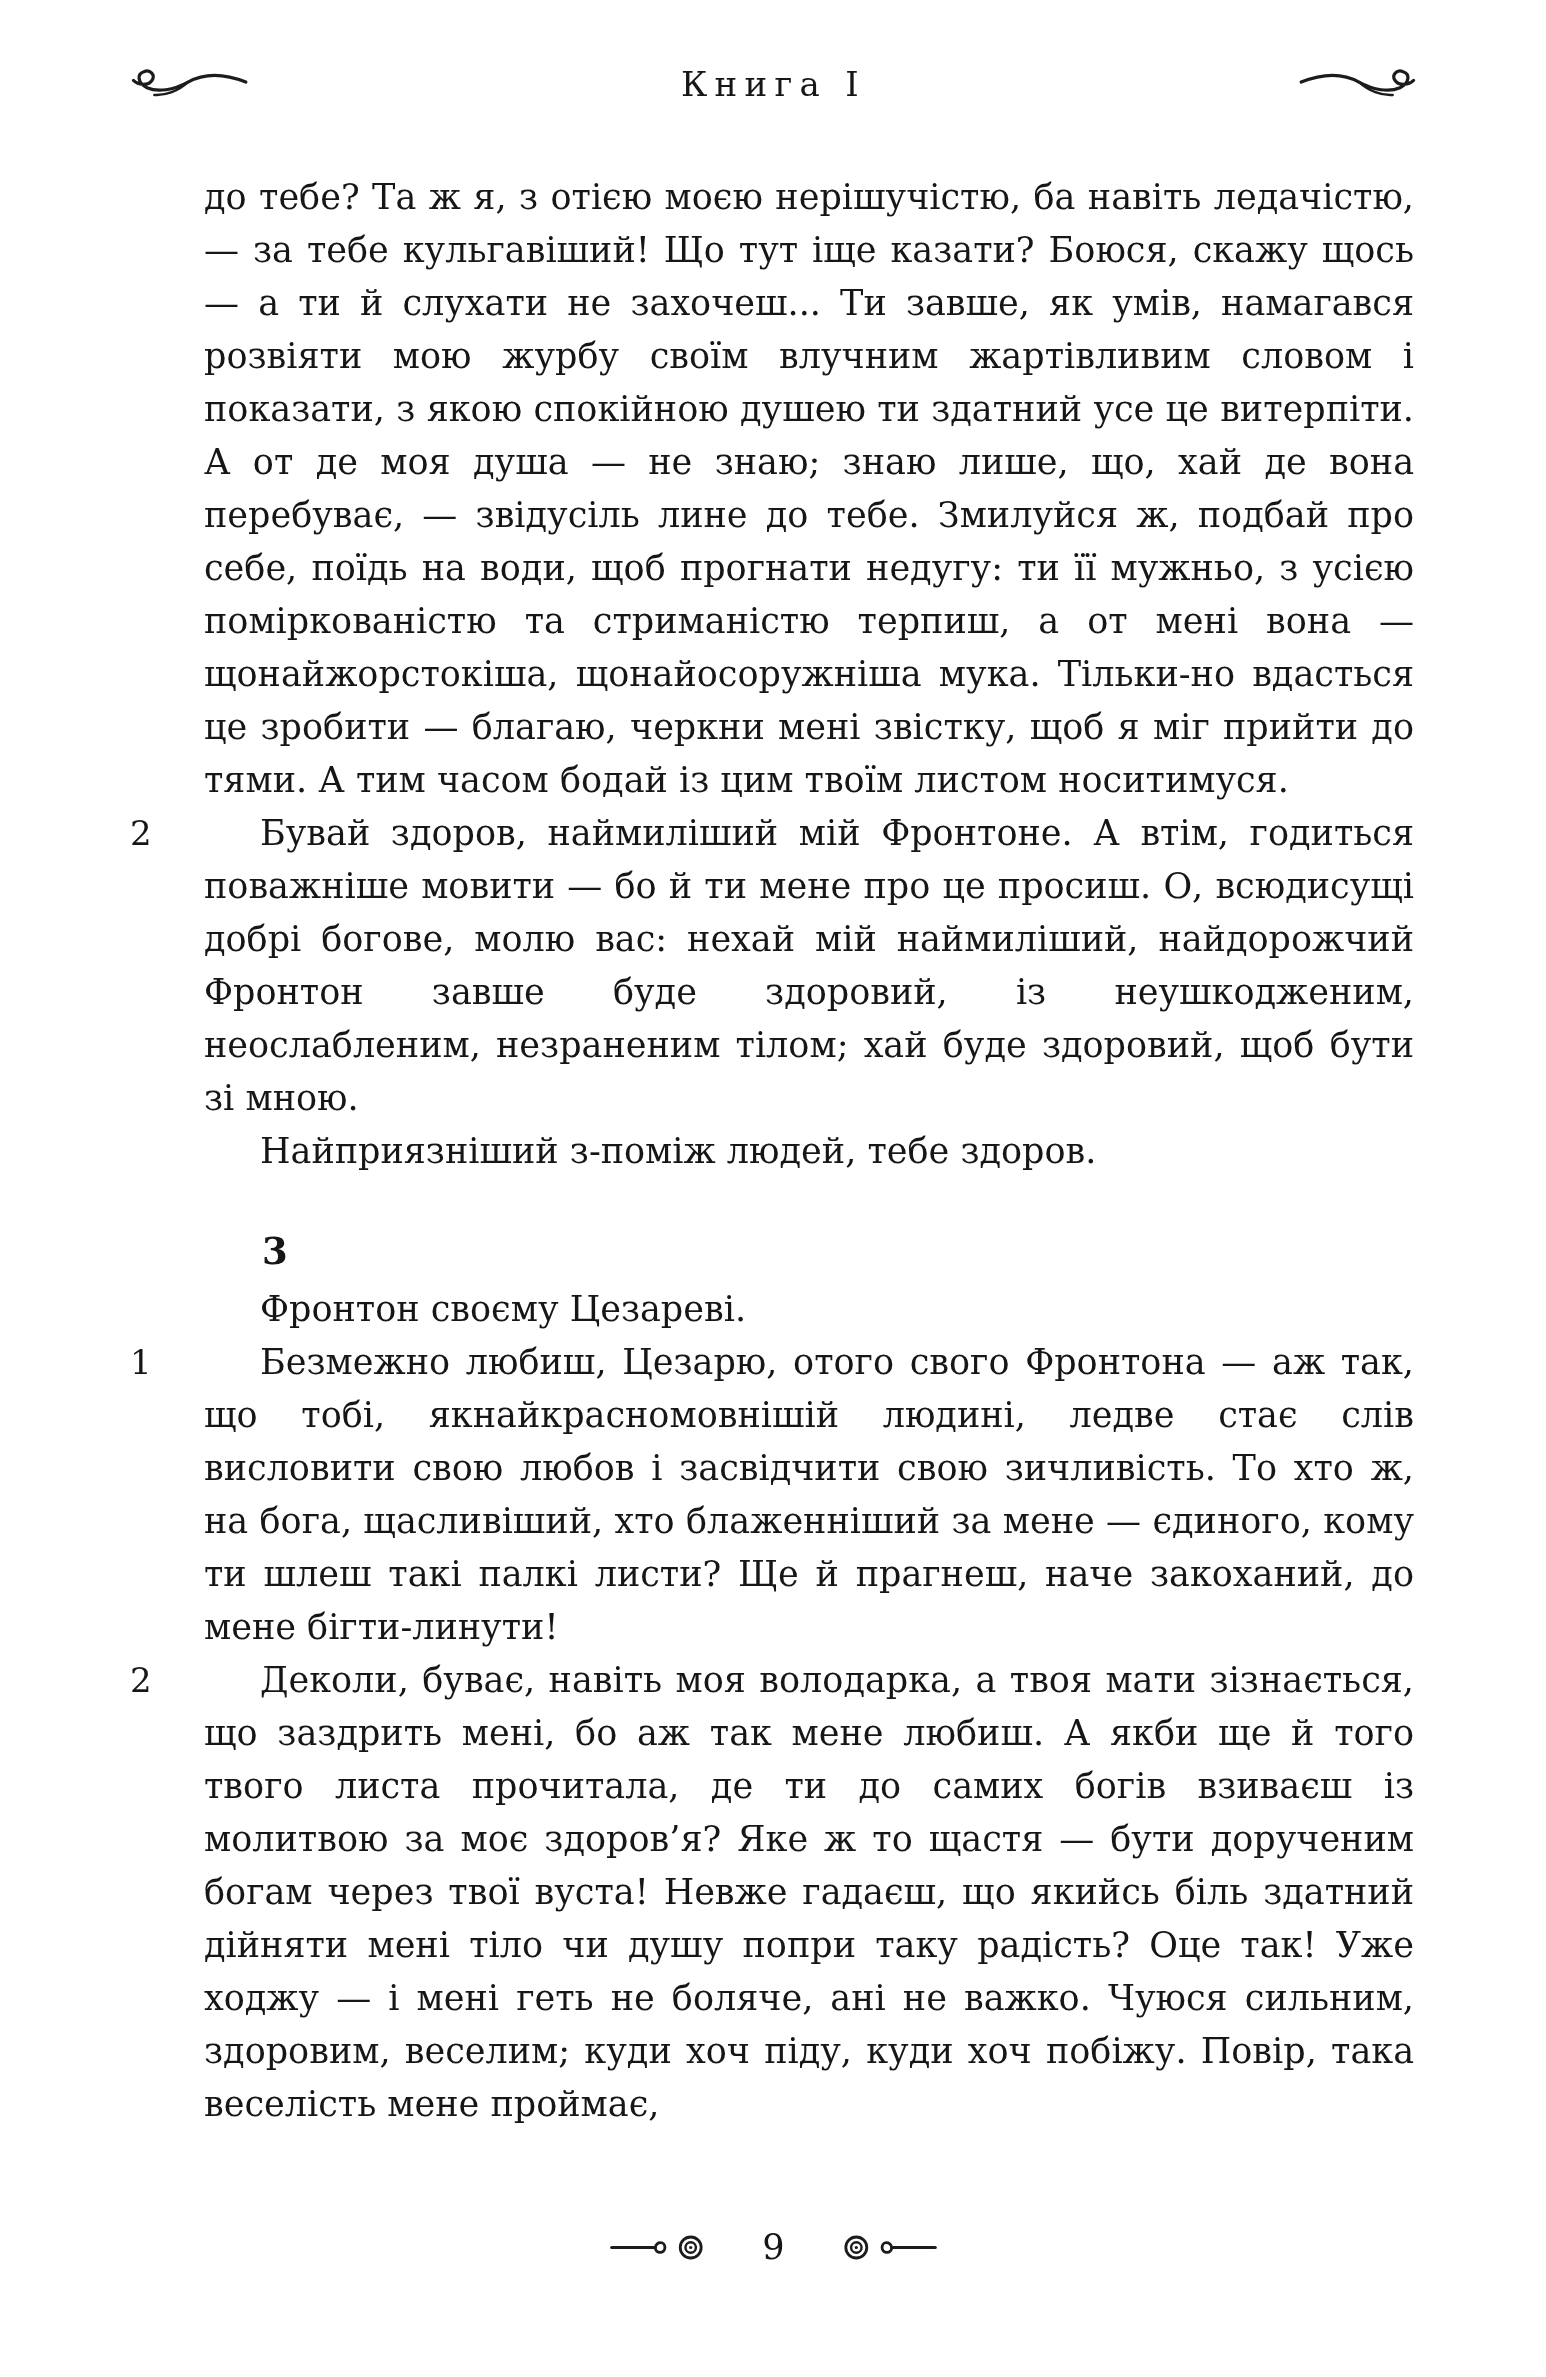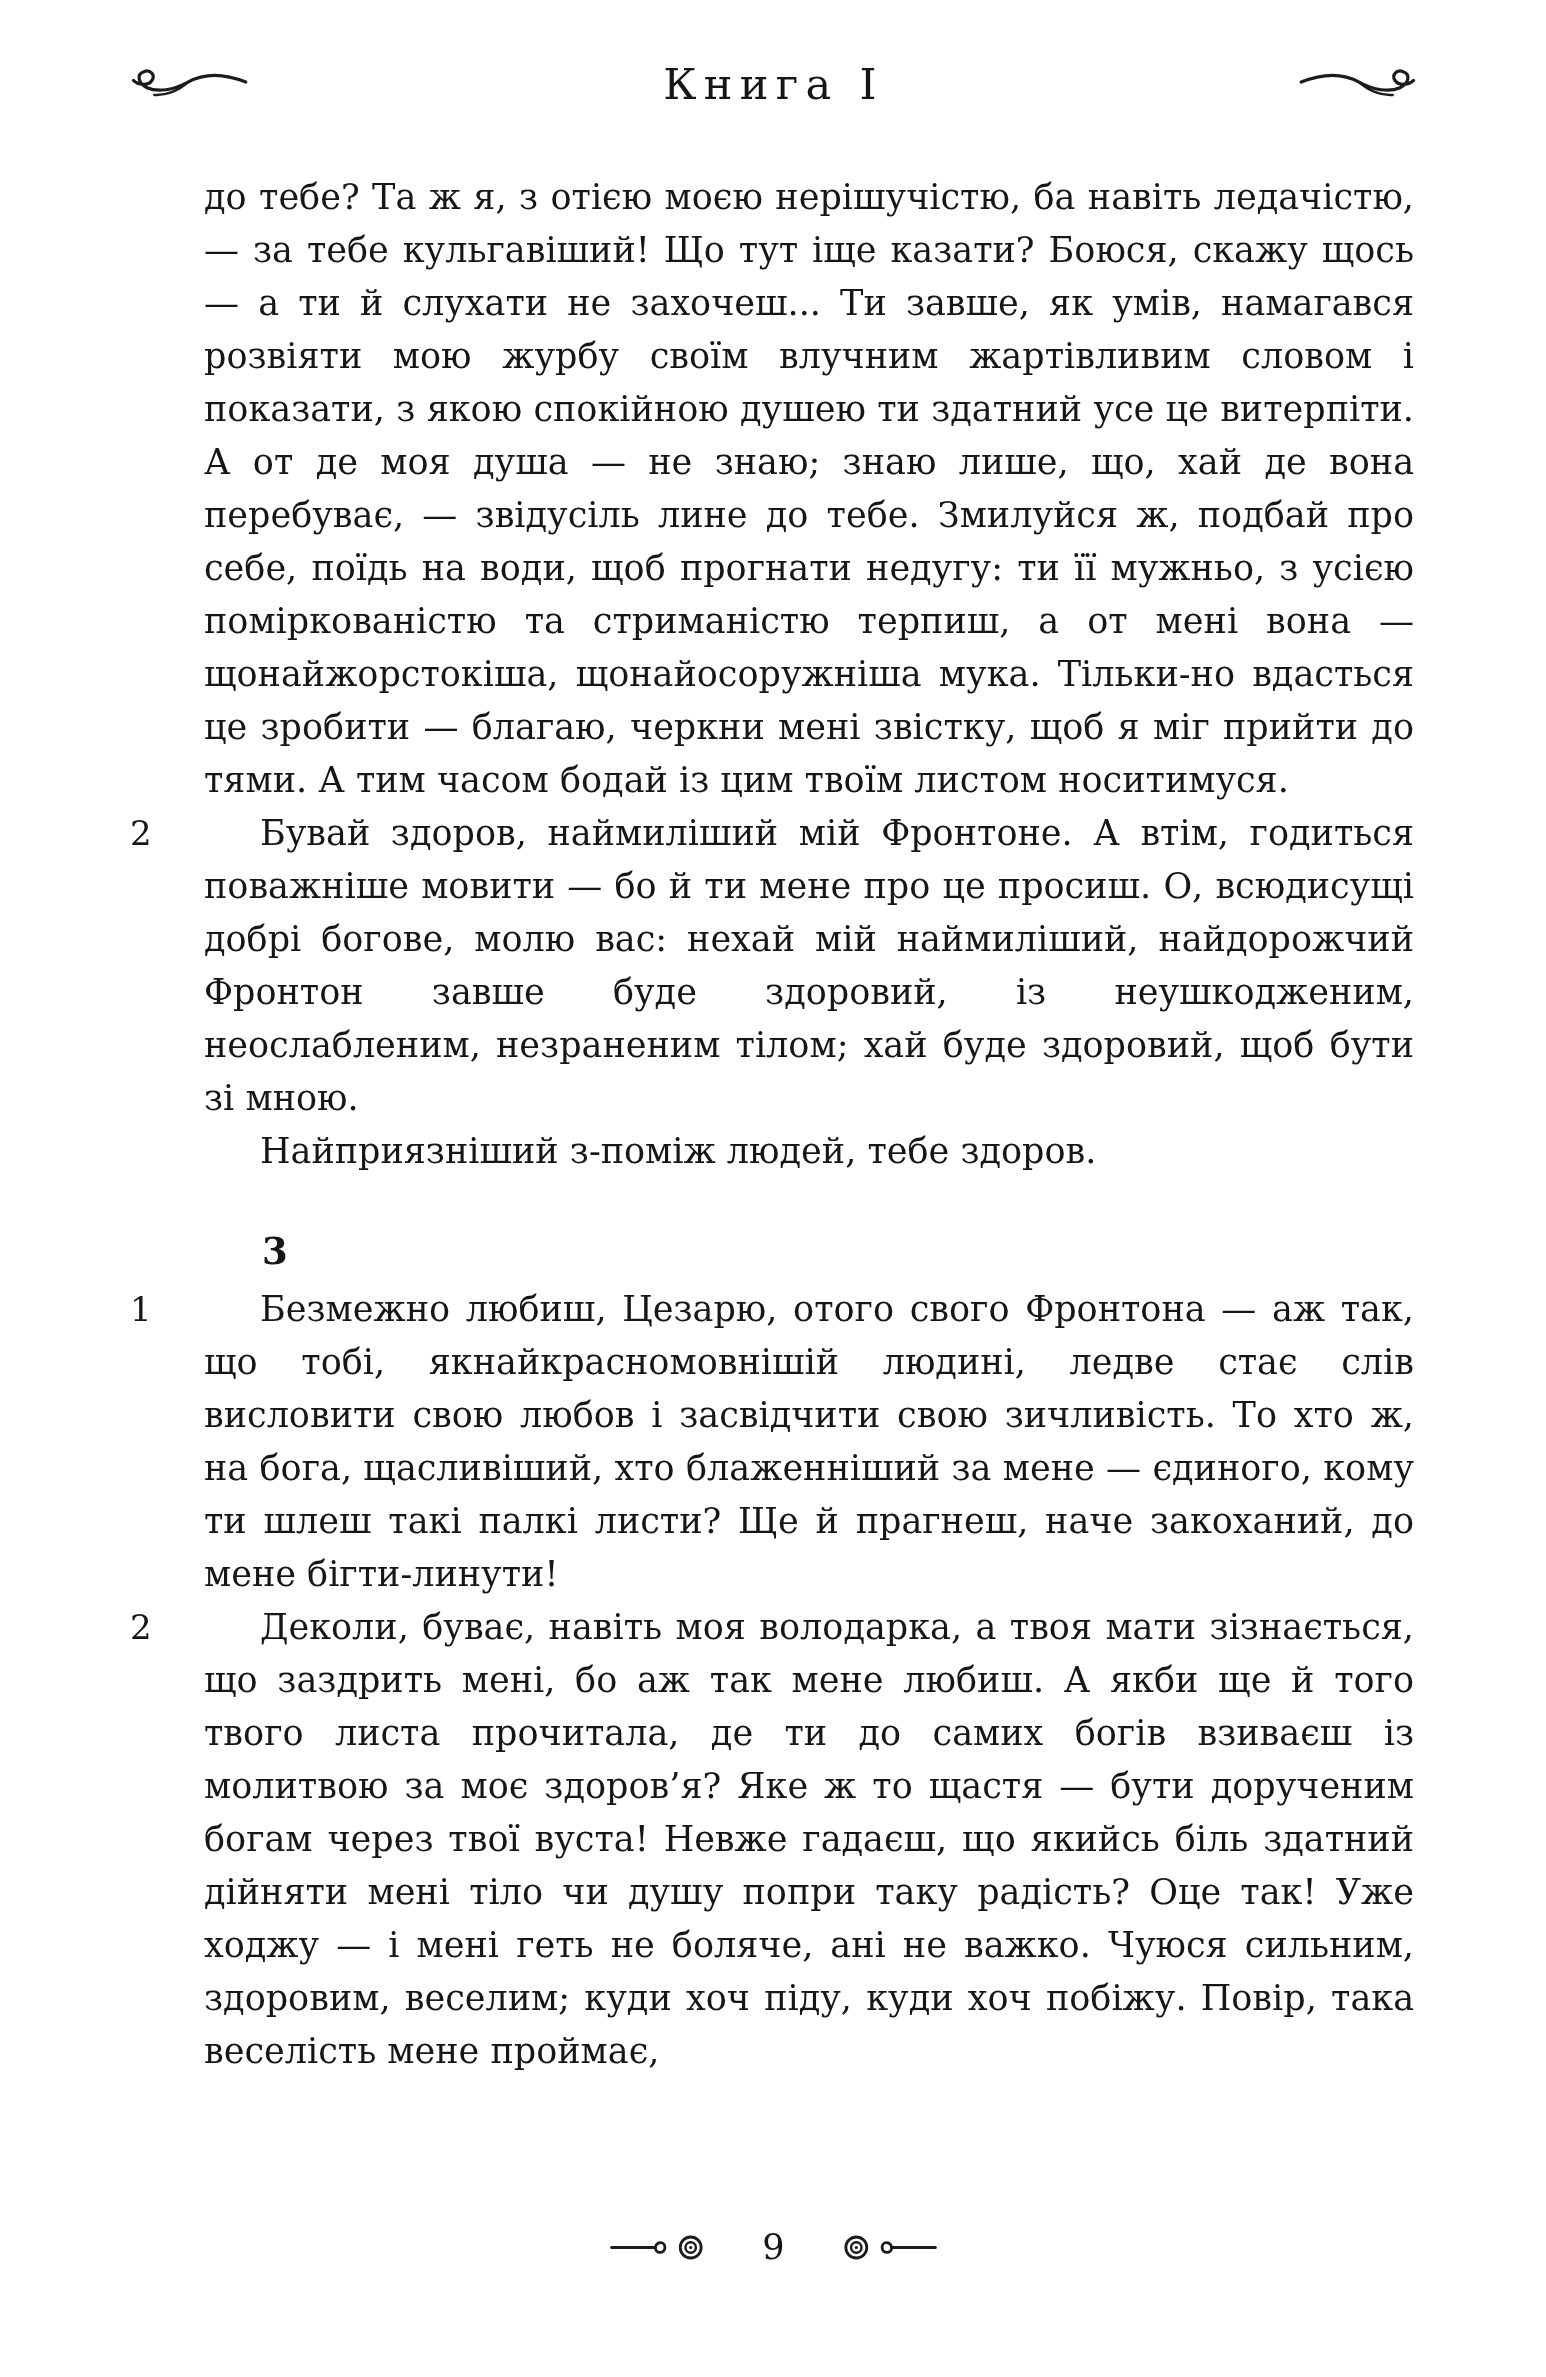--- a/index.html
+++ b/index.html
@@ -20,21 +20,21 @@
   .running-head {
     position: absolute;
     top: 60px; left: 127px; right: 127px;
     height: 48px;
     display: flex;
     align-items: center;
     justify-content: space-between;
   }
   .head-title {
     margin: 13px;
-    font-size: 43px;
+    font-size: 34px;
     font-weight: 400;
     letter-spacing: 7.3px;
     white-space: nowrap;
   }
   .flourish { display: inline-block; line-height: 0; }
   .flourish svg { display: block; }
   .mirror { transform: scaleX(-1); }
 
   
   .text-block {
@@ -115,20 +115,23 @@
       <span class="margin-number">2</span>
       <span>Бувай здоров, наймиліший мій Фронтоне. А втім, годиться поважніше мовити — бо й ти мене про це просиш. О, всюдисущі добрі богове, молю вас: нехай мій наймиліший, найдорожчий Фронтон завше буде здоровий, із неушкодженим, неослабленим, незраненим тілом; хай буде здоровий, щоб бути зі мною.</span>
     </p>
 
     <p class="para">
       <span>Найприязніший з-поміж людей, тебе здоров.</span>
     </p>
 
     <div class="section-number">3</div>
 
+    <p class="para">
+      <span>Фронтон своєму Цезареві.</span>
+    </p>
 
     <p class="para">
       <span class="margin-number">1</span>
       <span>Безмежно любиш, Цезарю, отого свого Фронтона — аж так, що тобі, якнайкрасномовнішій людині, ледве стає слів висловити свою любов і засвідчити свою зичливість. То хто ж, на бога, щасливіший, хто блаженніший за мене — єдиного, кому ти шлеш такі палкі листи? Ще й прагнеш, наче закоханий, до мене бігти-линути!</span>
     </p>
 
     <p class="para">
       <span class="margin-number">2</span>
       <span>Деколи, буває, навіть моя володарка, а твоя мати зізнається, що заздрить мені, бо аж так мене любиш. А якби ще й того твого листа прочитала, де ти до самих богів взиваєш із молитвою за моє здоров’я? Яке ж то щастя — бути дорученим богам через твої вуста! Невже гадаєш, що якийсь біль здатний дійняти мені тіло чи душу попри таку радість? Оце так! Уже ходжу — і мені геть не боляче, ані не важко. Чуюся сильним, здоровим, веселим; куди хоч піду, куди хоч побіжу. Повір, така веселість мене проймає,</span>
     </p>

